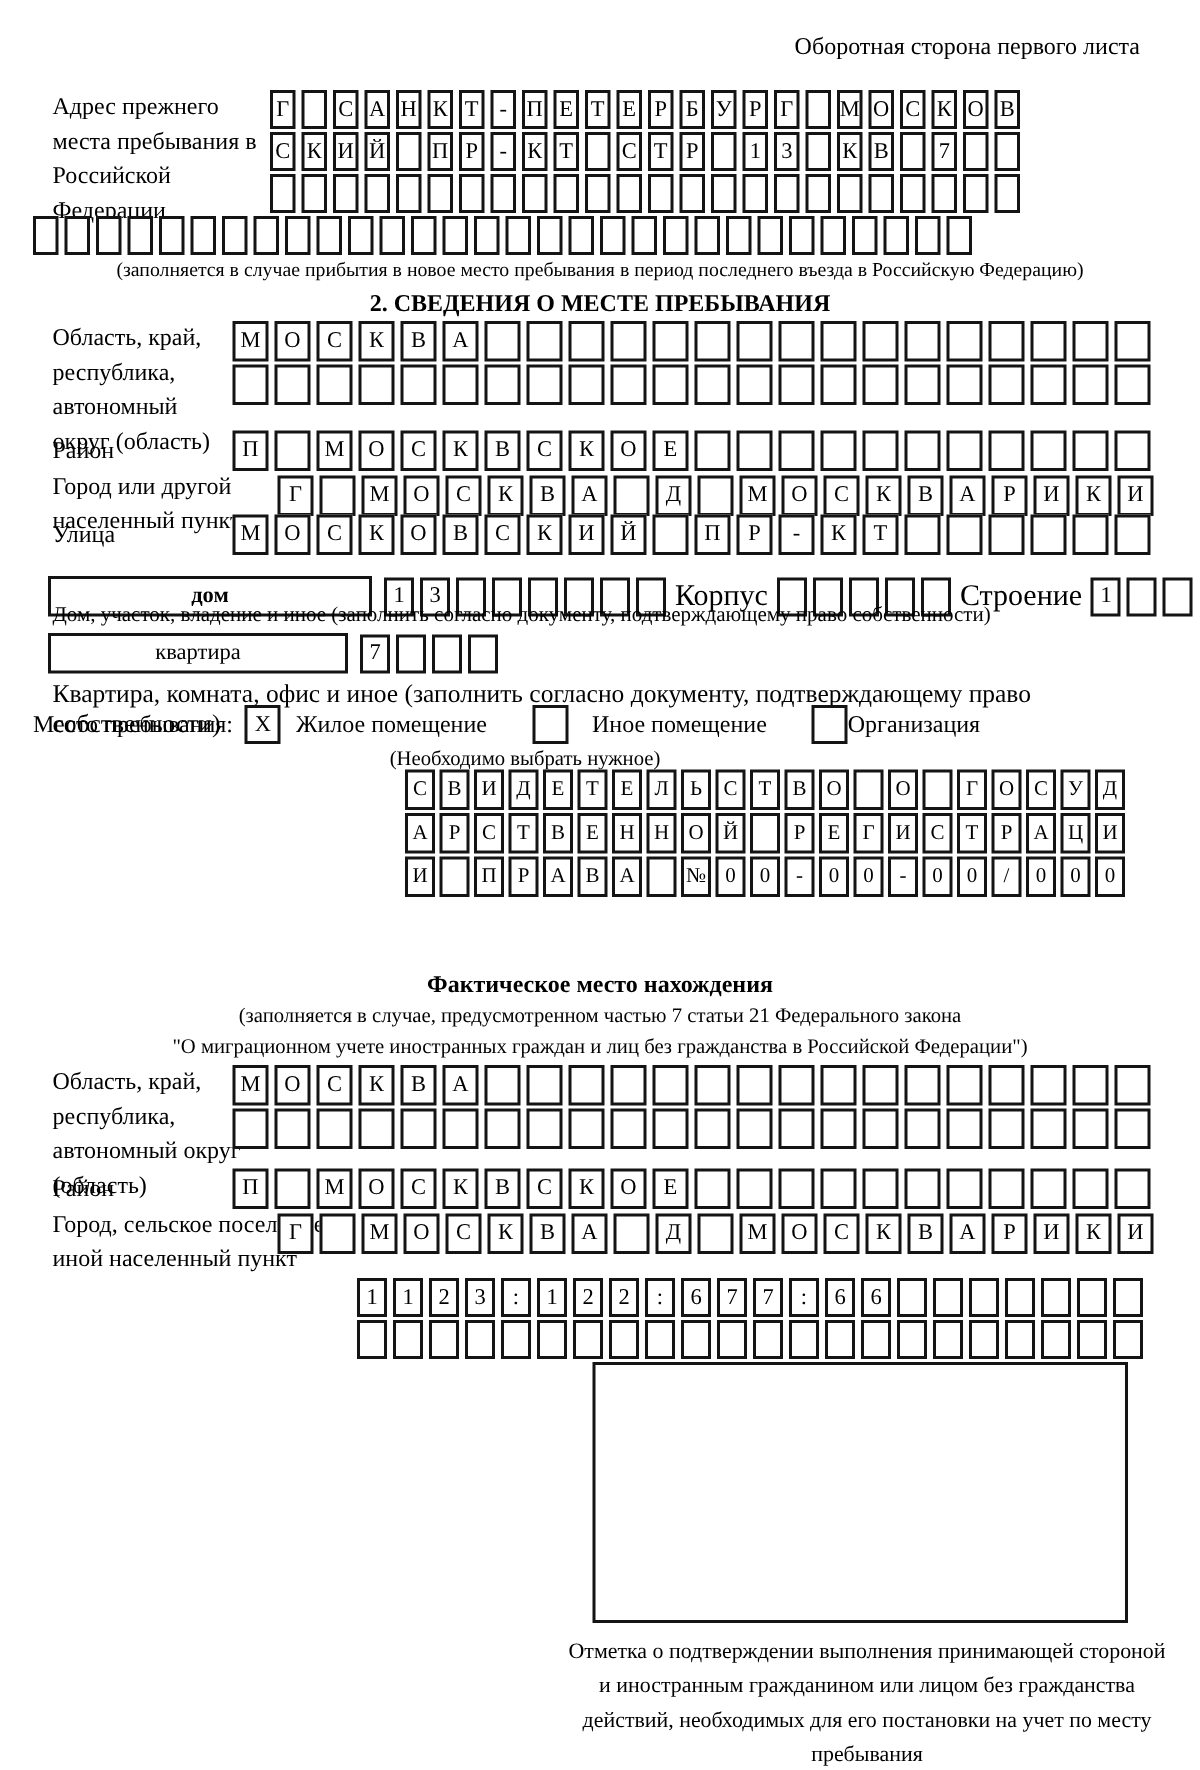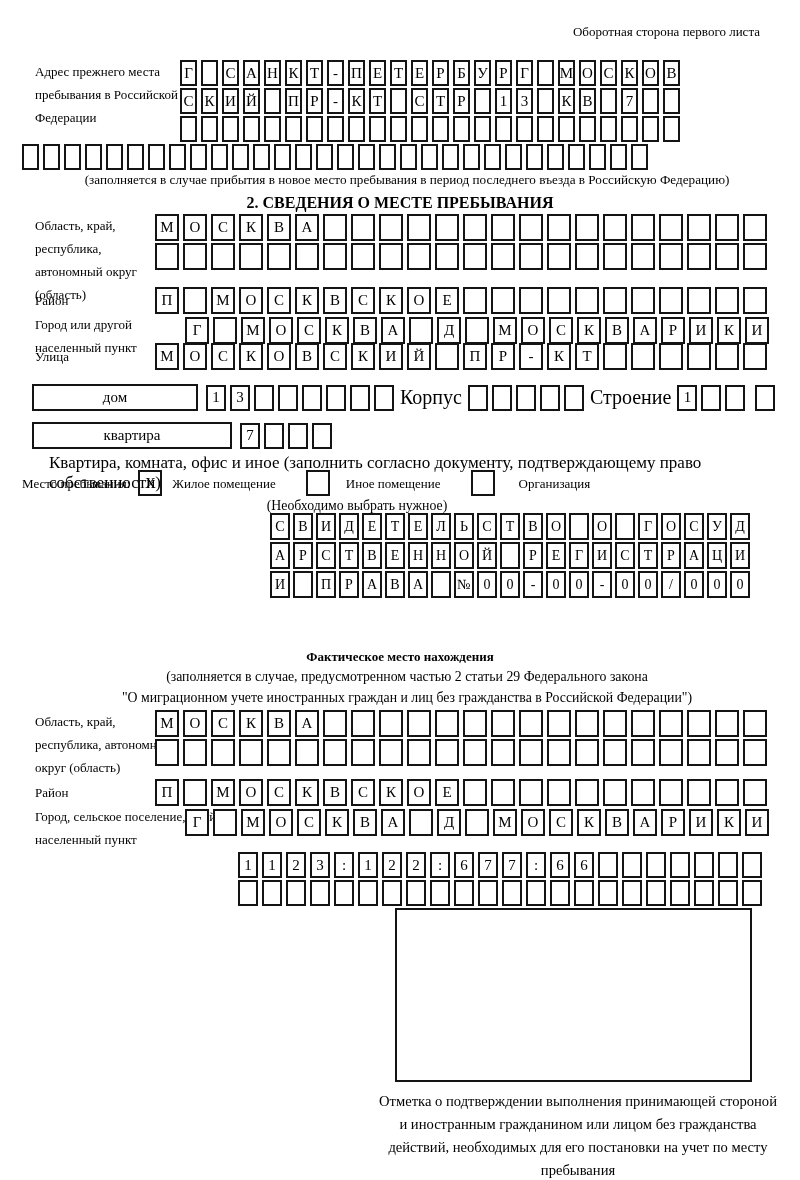--- a/index.html
+++ b/index.html
@@ -1,41 +1,41 @@
 <!DOCTYPE html>
 <html><head>
 <meta charset="utf-8">
 <style>
   * { margin:0; padding:0; box-sizing:border-box; }
   html,body { background:#fff; }
   body { font-family:"Liberation Serif","DejaVu Serif",serif; color:#000; }
   #form { position:relative; width:800px; height:1180px; background:#fff; overflow:hidden; }
 
   .abs { position:absolute; }
-  .lbl { font-size:13px; line-height:23px; color:#000; }
-  .cap { font-size:13.2px; color:#000;padding-left:14px; }
+  .lbl { font-size:16px; line-height:23px; color:#000; }
+  .cap { font-size:13.2px; color:#000; }
   .center { left:0; right:0; text-align:center; }
   .bold { font-weight:bold; }
 
   .cells { display:flex; gap:4px; }
   .cell {
     width:17px; height:26px; border:2px solid #141414; background:#fff;
     display:flex; align-items:center; justify-content:center;
     font-size:15px; line-height:1; flex:0 0 auto;
   }
   .cw20 .cell { width:24px; height:27px; }
   .cw16 .cell { width:20px; height:26px; }
   .cdoc { gap:3px; }
   .cdoc .cell { width:20px; height:27px; font-size:14px; }
 
   .bigbox { border:2px solid #141414; height:27px; display:flex; align-items:center; justify-content:center; font-size:15px; flex:0 0 auto; }
   .inline-lbl { font-size:20px; margin:14px 6px; white-space:nowrap; }
   .flexrow { display:flex; align-items:center; }
   .checkbox { width:24px; height:26px; border:2px solid #141414; display:flex; align-items:center; justify-content:center; font-size:15px; flex:0 0 auto; }
-  .gap8{margin-left:8px;} .gap10{margin-left:10px;} .gap16{margin-left:16px;} .gap24{margin-left:24px;text-align:center;} .gap30{margin-left:30px;}
+  .gap8{margin-left:8px;} .gap10{margin-left:10px;} .gap16{margin-left:16px;} .gap24{text-align:center;} .gap30{margin-left:30px;}
   .xtra { margin-left:10px; }
   .markbox { border:2px solid #141414; background:#fff; }
 </style>
 </head>
 <body>
 
 <div id="form">
 
   <div class="abs lbl" style="top:20px; right:40px;">Оборотная сторона первого листа</div>
 
@@ -275,21 +275,21 @@
       <span class="cell">Т</span>
       <span class="cell"></span>
       <span class="cell"></span>
       <span class="cell"></span>
       <span class="cell"></span>
       <span class="cell"></span>
       <span class="cell"></span>
     </div>
 
   <div class="abs flexrow" style="top:372px; left:32px;">
-    <div class="bigbox" style="width:166px;">дом</div>
+    <div class="bigbox" style="width:216px;font-weight:bold;">дом</div>
     <div class="cells cw16 gap8">
         <span class="cell">1</span>
         <span class="cell">3</span>
         <span class="cell"></span>
         <span class="cell"></span>
         <span class="cell"></span>
         <span class="cell"></span>
         <span class="cell"></span>
         <span class="cell"></span>
       </div>
@@ -304,20 +304,21 @@
     <span class="inline-lbl">Строение</span>
     <div class="cells cw16">
         <span class="cell">1</span>
         <span class="cell"></span>
         <span class="cell"></span>
       </div>
     <div class="cells cw16 xtra">
         <span class="cell"></span>
       </div>
   </div>
+  <div class="abs cap" style="top:403px; left:35px; font-size:14px;">Дом, участок, владение и иное (заполнить согласно документу, подтверждающему право собственности)</div>
 
   <div class="abs flexrow" style="top:422px; left:32px;">
     <div class="bigbox" style="width:200px;">квартира</div>
     <div class="cells cw16 gap8">
         <span class="cell">7</span>
         <span class="cell"></span>
         <span class="cell"></span>
         <span class="cell"></span>
       </div>
   </div>
@@ -398,21 +399,21 @@
       <span class="cell">-</span>
       <span class="cell">0</span>
       <span class="cell">0</span>
       <span class="cell">/</span>
       <span class="cell">0</span>
       <span class="cell">0</span>
       <span class="cell">0</span>
     </div>
 
   <div class="abs lbl bold center" style="top:645px;">Фактическое место нахождения</div>
-  <div class="abs cap center" style="top:669px; font-size:13.8px;">(заполняется в случае, предусмотренном частью 2 статьи 29 Федерального закона</div>
+  <div class="abs cap center" style="top:669px; font-size:13.8px;">(заполняется в случае, предусмотренном частью 7 статьи 21 Федерального закона</div>
   <div class="abs cap center" style="top:690px; font-size:13.8px;">"О миграционном учете иностранных граждан и лиц без гражданства в Российской Федерации")</div>
 
   <div class="abs lbl" style="top:710px; left:35px; width:140px;">Область, край, республика, автономный округ (область)</div>
   <div class="abs cells cw20" style="top:710px; left:155px;">
       <span class="cell">М</span>
       <span class="cell">О</span>
       <span class="cell">С</span>
       <span class="cell">К</span>
       <span class="cell">В</span>
       <span class="cell">А</span>

